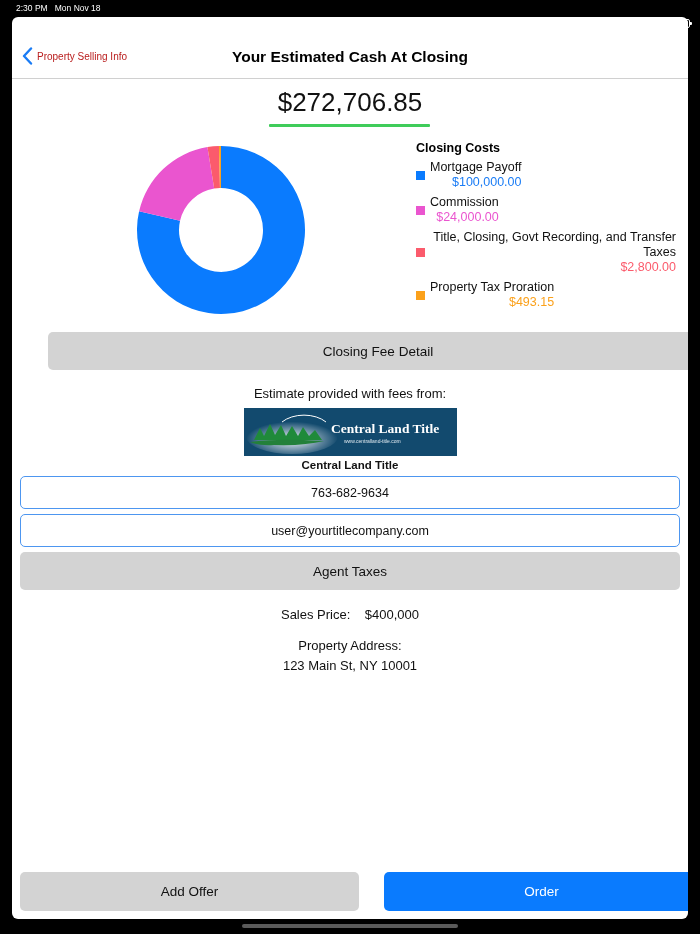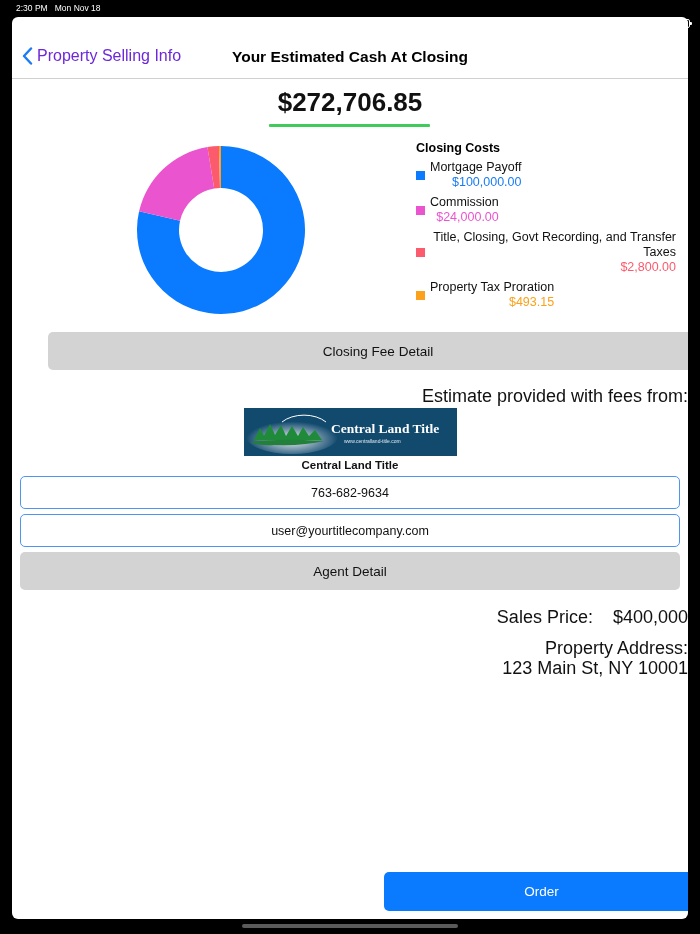--- a/index.html
+++ b/index.html
@@ -6,35 +6,35 @@
   html, body { width: 700px; height: 934px; background: #000; overflow: hidden; }
   body { font-family: "Liberation Sans", sans-serif; position: relative; }
   .statusbar { position: absolute; top: 0; left: 0; width: 700px; height: 16px; color: #fff; font-size: 8.5px; }
   .statusbar .time { position: absolute; left: 16px; top: 3px; }
   .statusbar .right { position: absolute; right: 10px; top: 18px; display: flex; align-items: center; gap: 3px; }
   .battery { width: 20px; height: 9px; border: 1px solid #fff; border-radius: 2px; padding: 1px; position: relative; }
   .battery .fill { width: 100%; height: 100%; background: #fff; border-radius: 1px; }
   .battery::after { content: ""; position: absolute; right: -3px; top: 2px; width: 2px; height: 3px; background: #fff; border-radius: 0 1px 1px 0; }
   .sheet { position: absolute; left: 12px; top: 17px; width: 676px; height: 902px; background: #fff; border-radius: 6px; overflow: hidden; }
   .navbar { position: absolute; left: 0; top: 0; width: 676px; height: 62px; border-bottom: 1px solid #d0d0d0; }
-  .back { position: absolute; left: 10px; top: 30px; display: flex; align-items: center; color: #6d28d9; font-size: 16px; cursor: pointer; }
+  .back { position: absolute; left: 10px; top: 30px; display: flex; align-items: center; color: #b91c1c; font-size: 10px; cursor: pointer; }
   .back svg { margin-right: 4px; }
   .navtitle { position: absolute; left: 0; right: 0; top: 31px; text-align: center; font-size: 15.5px; font-weight: 600; color: #000; padding-left: 0; }
   .navtitle span { position: relative; left: 0px; }
-  .total { position: absolute; left: 0; width: 676px; top: 70px; text-align: center; font-size: 26px; font-weight: 700; color: #111; }
+  .total { position: absolute; left: 0; width: 676px; top: 70px; text-align: center; font-size: 26px; font-weight: 400; color: #111; }
   .total-underline { position: absolute; left: 257px; top: 107px; width: 161px; height: 3px; background: #3fcc5a; border-radius: 1px; }
   .donut { position: absolute; left: 124px; top: 128px; }
   .legend { position: absolute; left: 404px; top: 124px; width: 260px; }
   .legend-title { font-size: 12.5px; font-weight: 700; color: #000; margin-bottom: 5px; }
   .legend-item { display: flex; align-items: center; margin-bottom: 5px; text-align: right; }
   .swatch { width: 9px; height: 9px; margin-right: 5px; flex-shrink: 0; }
   .legend-text .name { font-size: 12.5px; color: #111; line-height: 15px; }
   .legend-text .val { font-size: 12.5px; line-height: 15px; }
   .btn-gray { position: absolute; background: #d3d3d3; border-radius: 5px; display: flex; align-items: center; justify-content: center; font-size: 13.5px; color: #111; cursor: pointer; }
-  .center-text { position: absolute; left: 0; width: 676px; text-align: right; font-size: 18px; color: #111; }
+  .center-text { position: absolute; left: 0; width: 676px; text-align: center; font-size: 13px; color: #111; }
   .logo { position: absolute; left: 232px; top: 391px; width: 213px; height: 48px; background: #124a6e; overflow: hidden; }
   .logo-text { position: absolute; left: 87px; top: 13px; font-family: "Liberation Serif", serif; font-size: 13.5px; color: #fff; font-weight: 700; }
   .logo-url { position: absolute; left: 100px; top: 30px; font-size: 5px; color: #dfe9f0; }
   .company { position: absolute; left: 0; width: 676px; top: 442px; text-align: center; font-size: 11.5px; font-weight: 700; color: #111; }
   .field { position: absolute; left: 8px; width: 660px; height: 33px; border: 1.5px solid #4d96f0; border-radius: 5px; display: flex; align-items: center; justify-content: center; font-size: 12.5px; color: #111; background: #fff; cursor: text; }
   .btn-blue { position: absolute; background: #0a7bfe; border-radius: 5px; display: flex; align-items: center; justify-content: center; font-size: 13.5px; color: #fff; cursor: pointer; margin-left: 19px; }
   .home-ind { position: absolute; left: 242px; top: 924px; width: 216px; height: 4px; background: #5a5a5a; border-radius: 2px; }
 </style>
 </head>
 <body>
@@ -126,24 +126,25 @@
     </svg>
     <span class="logo-text">Central Land Title</span>
     <span class="logo-url">www.centralland-title.com</span>
   </div>
 
   <div class="company">Central Land Title</div>
 
   <div class="field" style="top:459px;">763-682-9634</div>
   <div class="field" style="top:497px;">user@yourtitlecompany.com</div>
 
-  <div class="btn-gray" style="left:8px; top:535px; width:660px; height:38px;">Agent Detail</div>
+  <div class="btn-gray" style="left:8px; top:535px; width:660px; height:38px;">Agent Taxes</div>
 
   <div class="center-text" style="top:590px;">
     <span>Sales Price:</span>&nbsp;&nbsp;&nbsp;&nbsp;<span>$400,000</span>
   </div>
   <div class="center-text" style="top:621px;">Property Address:</div>
   <div class="center-text" style="top:641px;">123 Main St, NY 10001</div>
 
+  <div class="btn-gray" style="left:8px; top:855px; width:339px; height:39px;">Add Offer</div>
   <div class="btn-blue" style="left:353px; top:855px; width:315px; height:39px;">Order</div>
 </div>
 
 <div class="home-ind"></div>
 
 </body></html>

